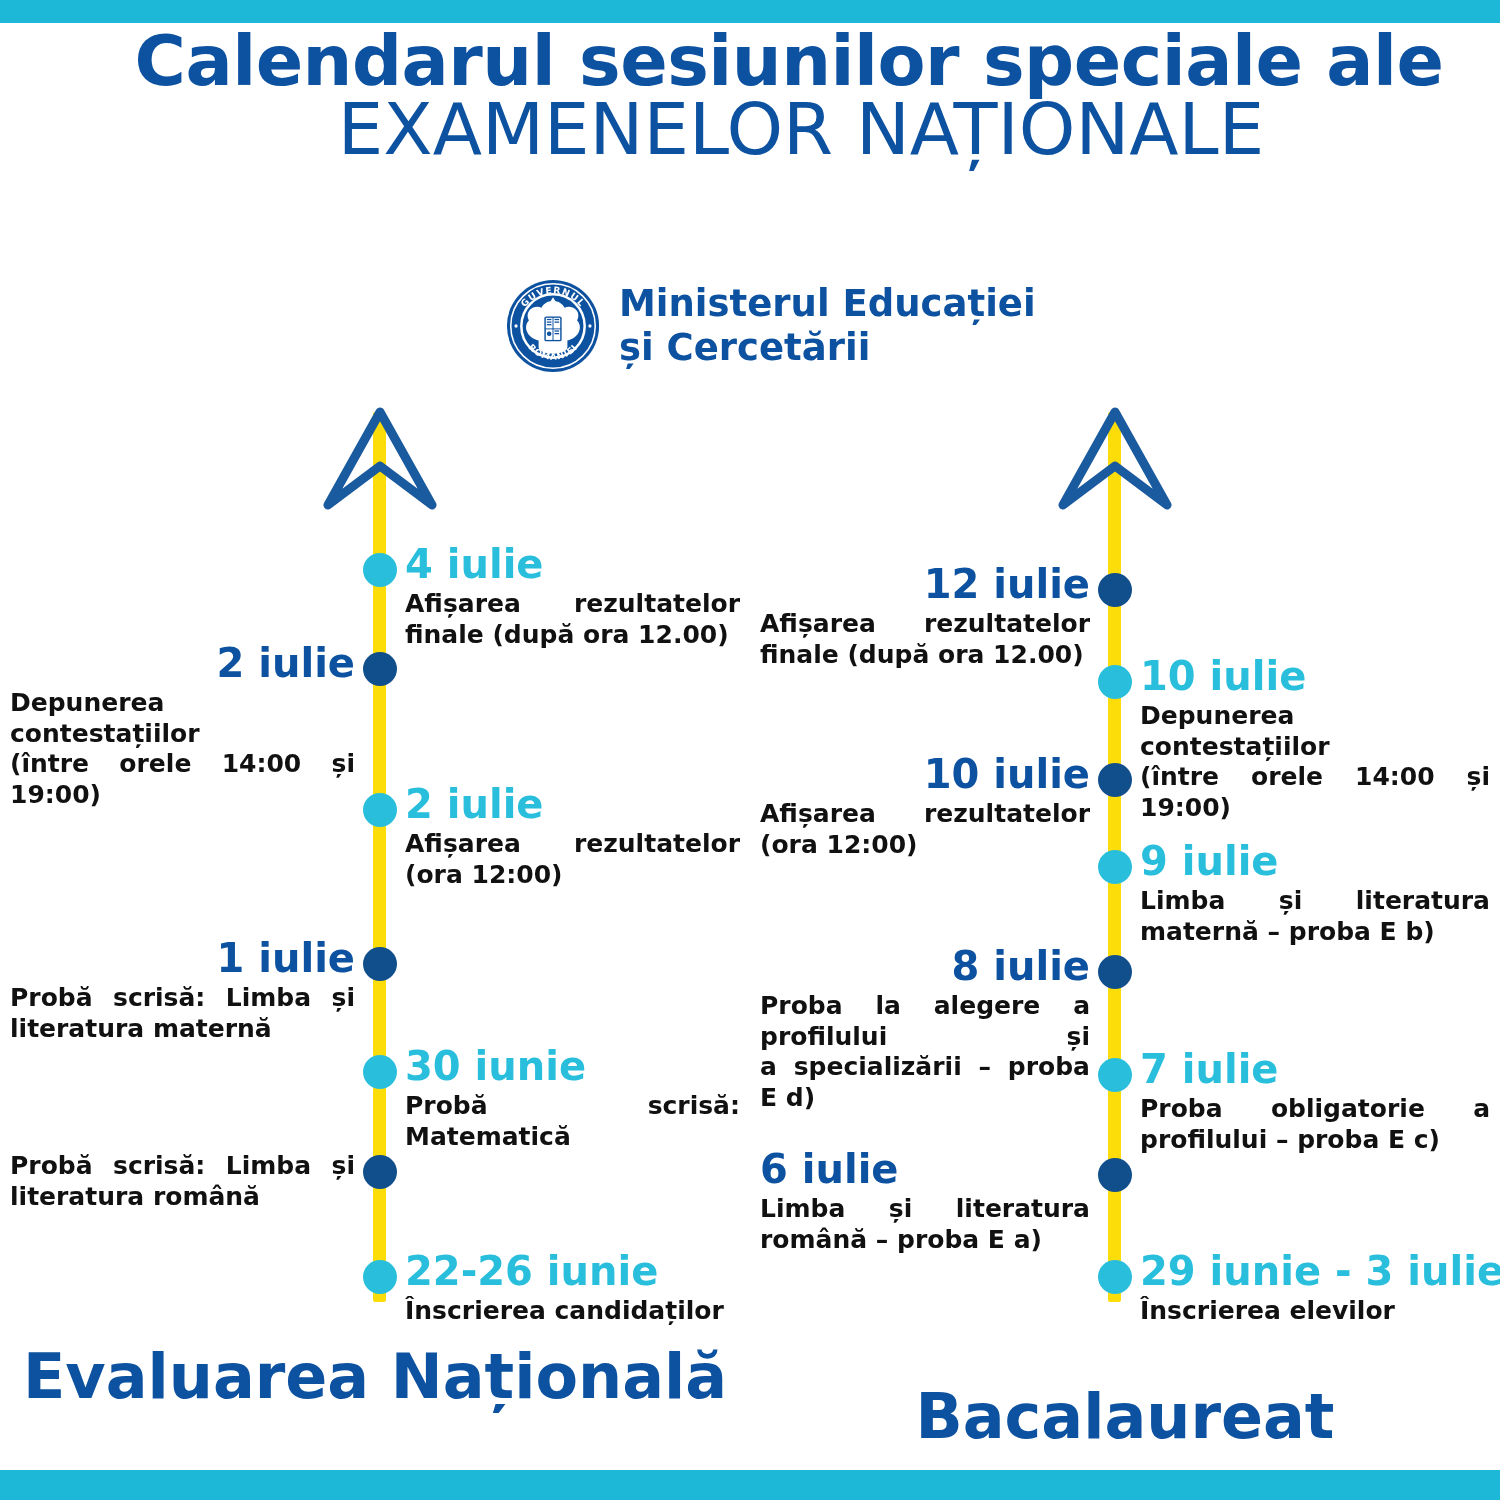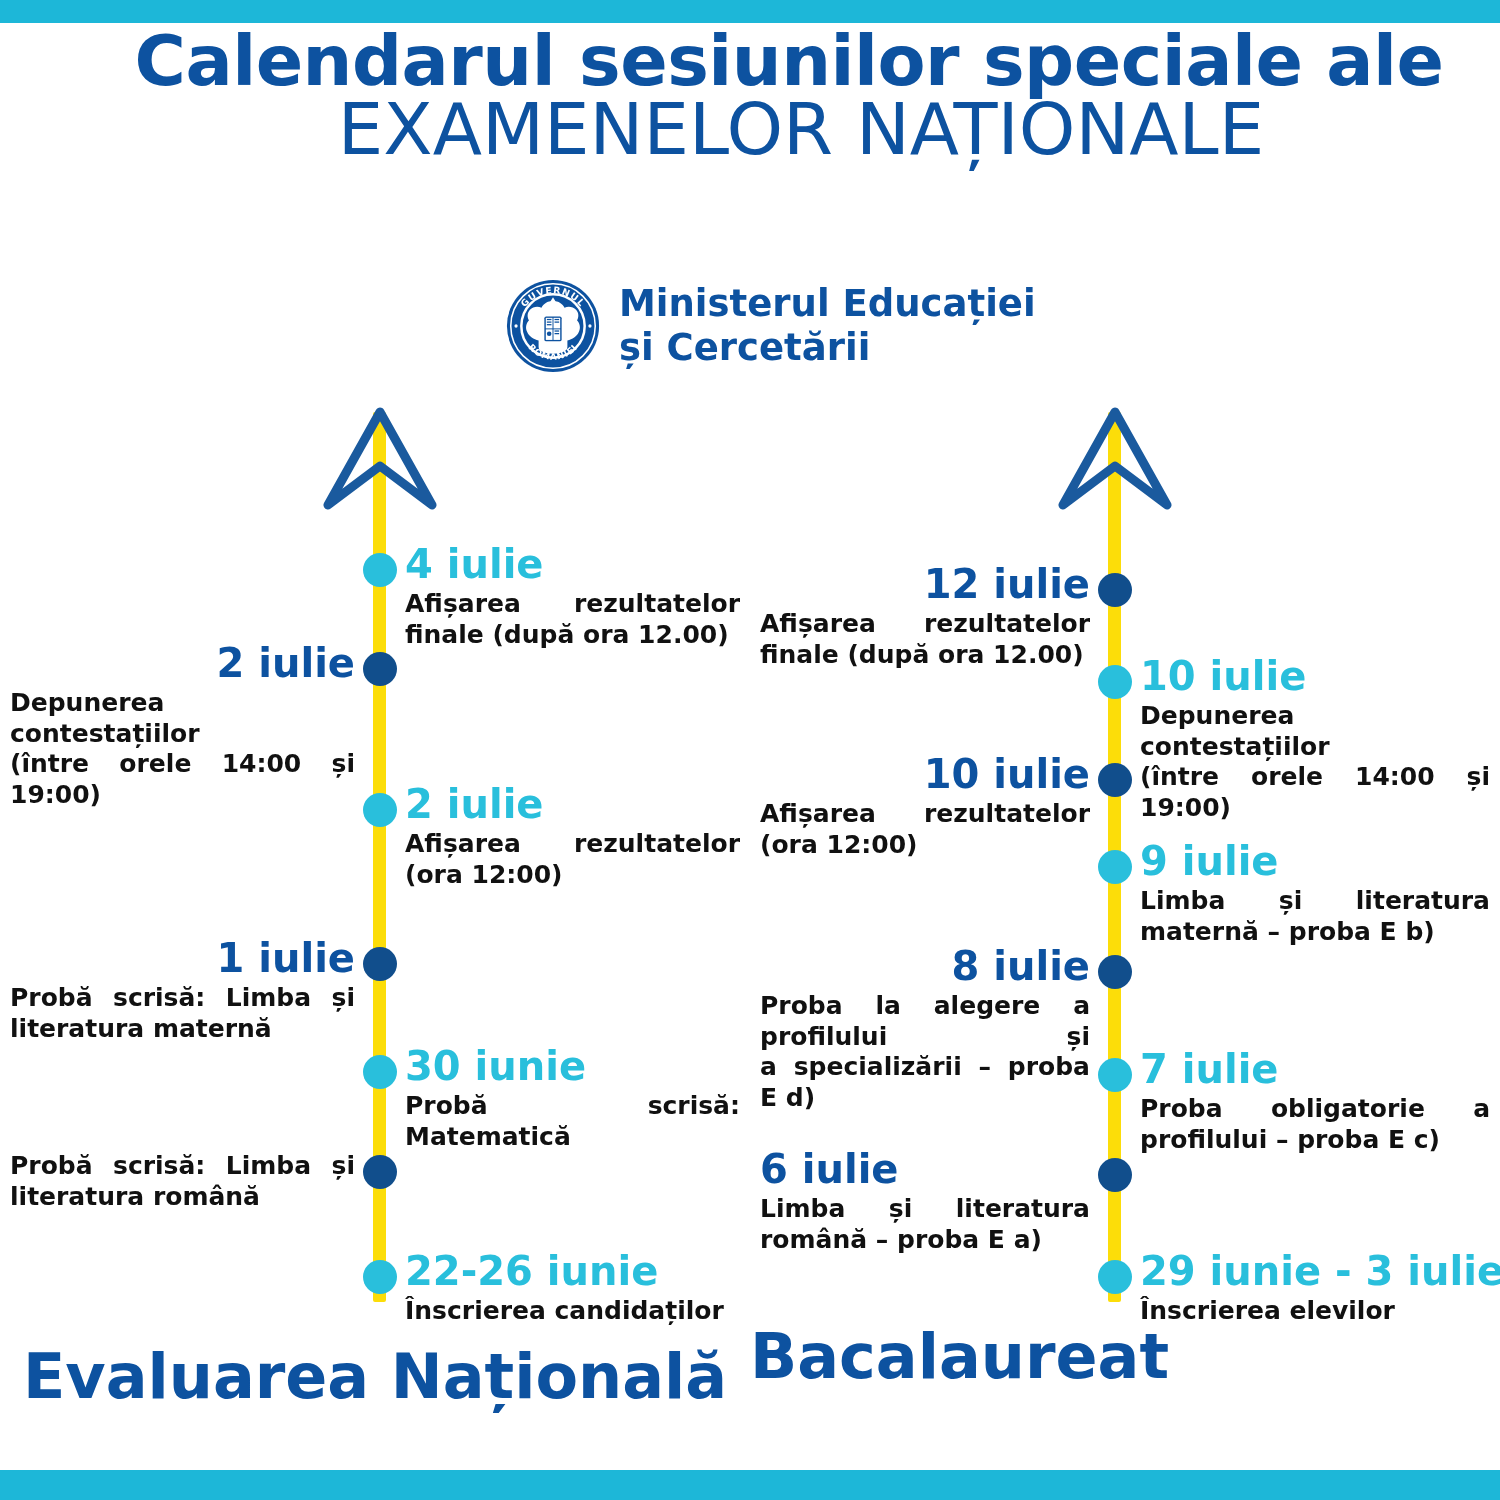--- a/index.html
+++ b/index.html
@@ -86,21 +86,21 @@
   .desc span.j{display:block;text-align-last:justify;}
   .desc span.n{display:block;text-align-last:left;}
 
   
   .section-title{
     position:absolute;font-size:62px;font-weight:bold;color:#0D52A0;
     font-family:"DejaVu Sans","Liberation Sans",sans-serif;
     white-space:nowrap;
   }
   .sec-left{left:0;top:1340px;width:750px;text-align:center;}
-  .sec-right{left:750px;top:1320px;width:750px;text-align:left;}
+  .sec-right{left:750px;top:1380px;width:750px;text-align:center;}
 </style>
 </head>
 <body>
 
 <div class="bar-top"></div>
 
 <div class="header">
   <div class="title-l1">Calendarul sesiunilor speciale ale</div>
   <div class="title-l2">EXAMENELOR NAȚIONALE</div>
 </div>

